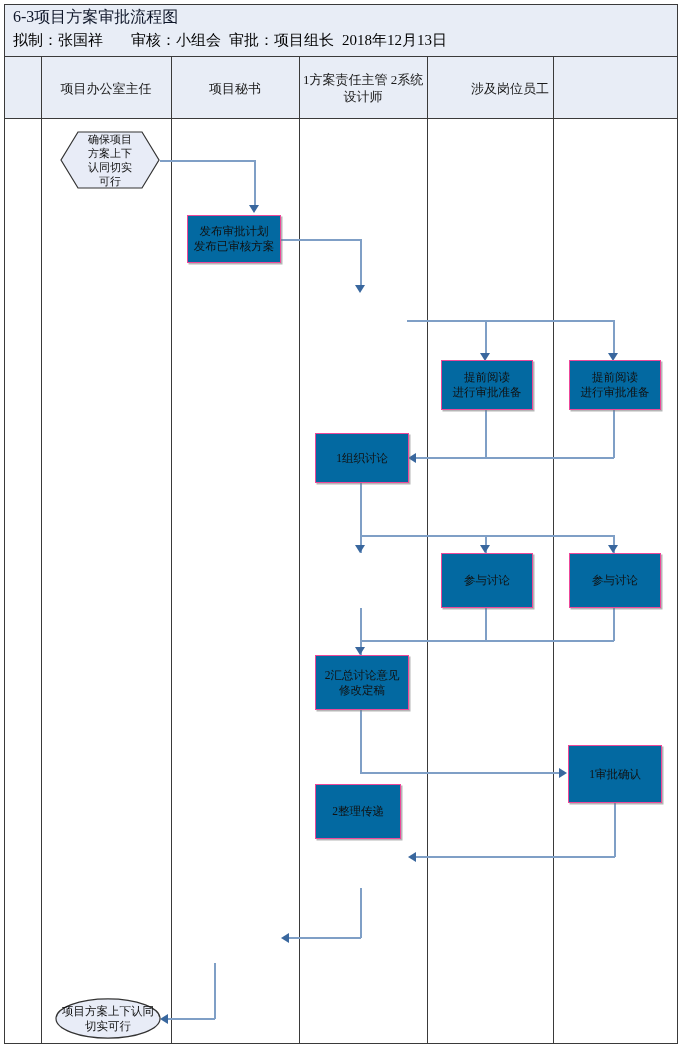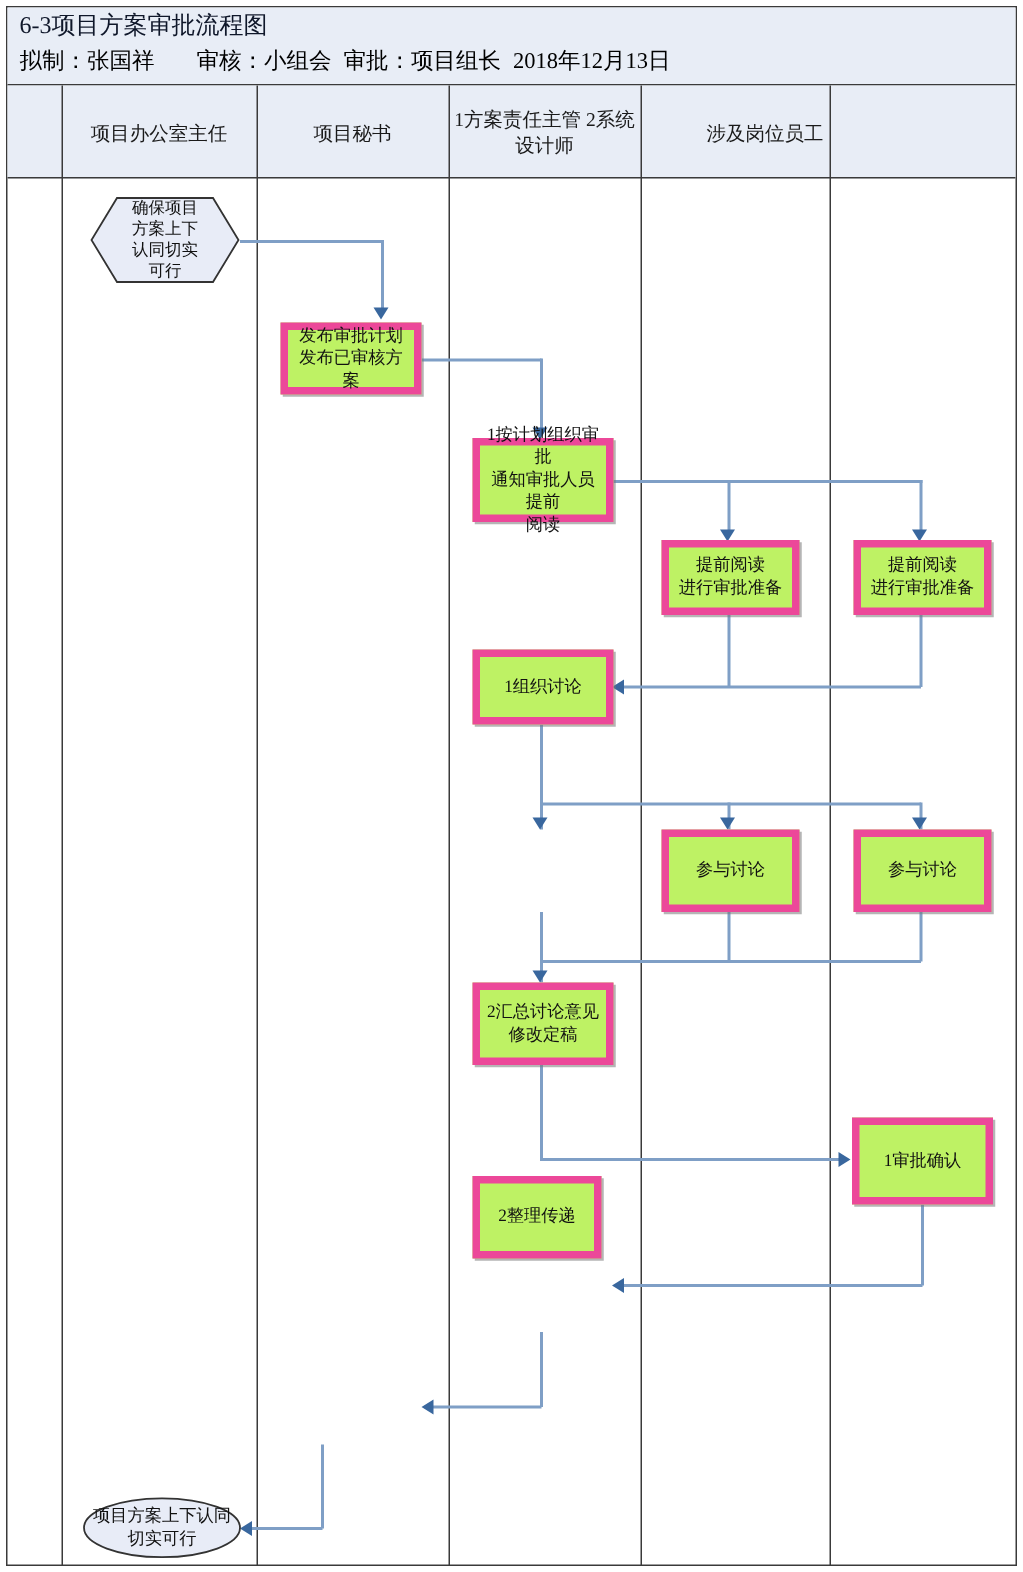--- a/index.html
+++ b/index.html
@@ -92,22 +92,22 @@
     position: absolute;
     top: 57px;
     width: 1px;
     height: 987px;
     background: #3a3a3a;
   }
 
   
   .node {
     position: absolute;
-    background: #bef264;
-    border: 5px solid #ec4899;
+    background: #0369a1;
+    border: 1px solid #ec4899;
     box-shadow: 1.5px 1.5px 0 rgba(120,120,120,0.55);
     box-sizing: border-box;
     display: flex;
     align-items: center;
     justify-content: center;
     text-align: center;
     font-size: 11.5px;
     line-height: 15px;
     color: #111;
     padding: 2px;
@@ -257,25 +257,20 @@
 方案上下
 认同切实
 可行</div>
   </div>
 
   <div class="node" style="left:187px; top:215px; width:94px; height:48px;">
     <span class="txt">发布审批计划
 发布已审核方案</span>
   </div>
 
-  <div class="node" style="left:315px; top:292px; width:94px; height:56px;">
-    <span class="txt">1按计划组织审批
-通知审批人员提前
-阅读</span>
-  </div>
 
   <div class="node" style="left:441px; top:360px; width:92px; height:50px;">
     <span class="txt">提前阅读
 进行审批准备</span>
   </div>
 
   <div class="node" style="left:569px; top:360px; width:92px; height:50px;">
     <span class="txt">提前阅读
 进行审批准备</span>
   </div>

